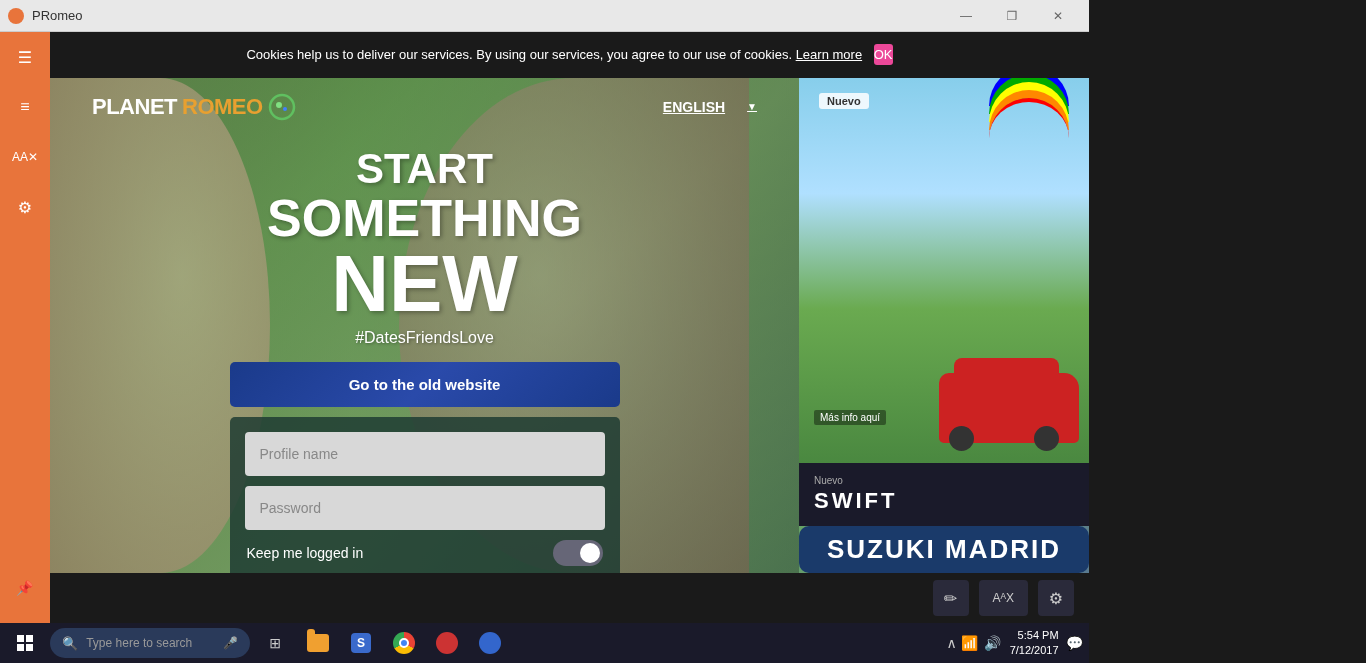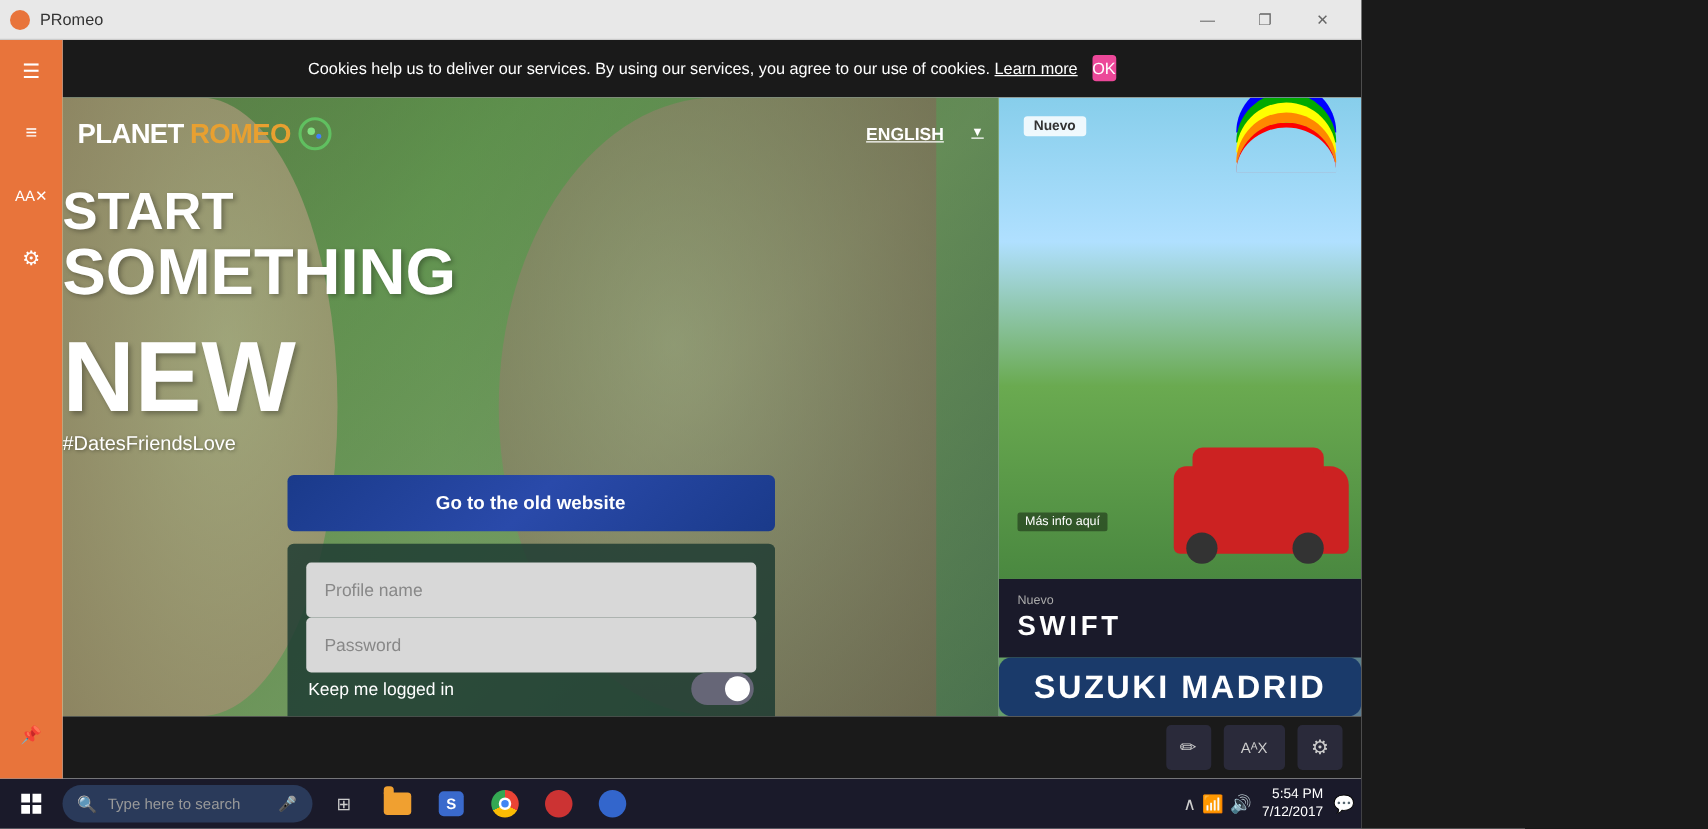--- a/index.html
+++ b/index.html
@@ -34,40 +34,40 @@
 
     
     .site-content { flex: 1; background: linear-gradient(135deg, #4a7a3a 0%, #6aaa5a 30%, #8aba7a 60%, #5a8a6a 100%); position: relative; overflow: hidden; }
 
     
     .bg-overlay { position: absolute; top: 0; left: 0; right: 0; bottom: 0; background: linear-gradient(to right, rgba(100,130,80,0.7) 0%, rgba(80,110,60,0.4) 40%, rgba(60,90,50,0.5) 100%); }
     .bg-person-left { position: absolute; left: 0; top: 0; bottom: 0; width: 220px; background: radial-gradient(ellipse at 60% 40%, rgba(200,180,150,0.6) 0%, rgba(150,130,100,0.8) 100%); border-radius: 0 50% 50% 0; }
     .bg-person-right { position: absolute; right: 50px; top: 0; bottom: 0; width: 350px; background: radial-gradient(ellipse at 40% 40%, rgba(180,160,140,0.5) 0%, rgba(120,100,80,0.7) 100%); border-radius: 50% 0 0 50%; }
 
     
-    .site-header { position: relative; z-index: 10; display: flex; align-items: center; justify-content: space-between; padding: 15px 12px; }
+    .site-header { position: relative; z-index: 10; display: flex; align-items: center; justify-content: space-between; padding: 15px 42px; }
     .logo { display: flex; align-items: center; gap: 5px; }
     .logo-planet { color: white; font-size: 22px; font-weight: 800; letter-spacing: -0.5px; }
     .logo-romeo { color: #e8a030; font-size: 22px; font-weight: 700; letter-spacing: -0.5px; }
     .logo-icon { width: 28px; height: 28px; }
     .lang-selector { display: flex; align-items: center; gap: 22px; color: white; font-size: 14px; font-weight: 600; cursor: pointer; text-decoration: underline; }
     .chevron-down { font-size: 10px; }
 
     
-    .hero-text { position: relative; z-index: 10; margin-top: 10px; }
+    .hero-text { position: relative; z-index: 10; text-align: center; margin-top: 10px; }
     .hero-start { color: white; font-size: 42px; font-weight: 900; line-height: 1.1; text-shadow: 2px 2px 4px rgba(0,0,0,0.3); }
     .hero-something { color: white; font-size: 52px; font-weight: 900; line-height: 1.0; text-shadow: 2px 2px 4px rgba(0,0,0,0.3); }
-    .hero-new { color: white; font-size: 80px; font-weight: 900; line-height: 1.0; text-shadow: 2px 2px 4px rgba(0,0,0,0.3); margin-top: 18px; }
+    .hero-new { color: white; font-size: 80px; font-weight: 900; line-height: 1.0; text-shadow: 2px 2px 4px rgba(0,0,0,0.3); }
     .hero-hashtag { color: white; font-size: 16px; text-shadow: 1px 1px 3px rgba(0,0,0,0.4); margin-top: 5px; }
 
     
     .login-container { position: relative; z-index: 10; display: flex; flex-direction: column; align-items: center; margin-top: 15px; gap: 10px; }
     .old-website-btn { width: 390px; padding: 14px 20px; background: linear-gradient(135deg, #1a3a8a, #2a4aaa, #1a3a8a); color: #7ac0ff; font-size: 15px; text-align: center; border-radius: 5px; cursor: pointer; border: none; }
     .old-website-btn span { color: white; font-weight: 700; }
-    .login-form { background: rgba(30, 60, 50, 0.85); width: 390px; padding: 15px; border-radius: 5px; display: flex; flex-direction: column; }
+    .login-form { background: rgba(30, 60, 50, 0.85); width: 390px; padding: 15px; border-radius: 5px; display: flex; flex-direction: column; gap: 10px; }
     .form-input { width: 100%; padding: 14px 15px; border-radius: 4px; border: none; font-size: 14px; background: #d8d8d8; color: #666; outline: none; }
     .form-input::placeholder { color: #888; }
     .keep-logged { display: flex; align-items: center; justify-content: space-between; color: white; font-size: 14px; padding: 0 2px; }
     .toggle-switch { width: 50px; height: 26px; background: #667; border-radius: 13px; position: relative; cursor: pointer; }
     .toggle-knob { position: absolute; right: 3px; top: 3px; width: 20px; height: 20px; background: white; border-radius: 50%; }
 
     
     .ad-sidebar { width: 290px; display: flex; flex-direction: column; background: #e0e0e0; overflow: hidden; }
     .ad-image { flex: 1; background: linear-gradient(135deg, #4a8a50, #6aaa60, #5a7a90); position: relative; overflow: hidden; display: flex; flex-direction: column; }
     .ad-car-area { flex: 1; background: linear-gradient(180deg, #87ceeb 0%, #b0e0ff 30%, #6aaa50 60%, #4a8840 100%); position: relative; }

